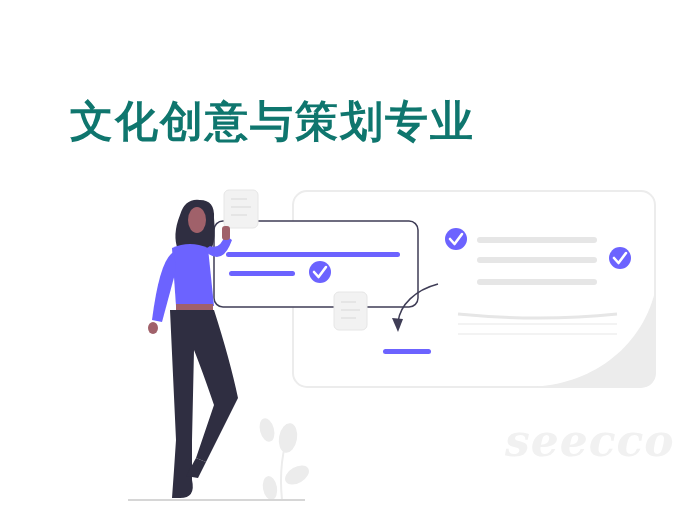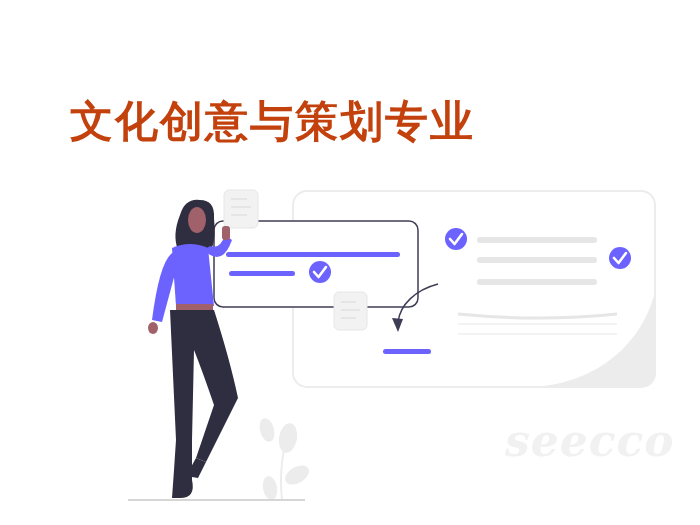--- a/index.html
+++ b/index.html
@@ -1,20 +1,20 @@
 <!DOCTYPE html>
 <html><head>
 <meta charset="utf-8">
 <style>
   html, body { margin: 0; padding: 0; background: #ffffff; }
   body { width: 700px; height: 525px; position: relative; overflow: hidden; font-family: "DejaVu Sans", sans-serif; }
   .title {
     position: absolute; left: 70px; top: 100px;
     font-family: "DejaVu Sans", sans-serif;
-    font-size: 43px; font-weight: bold; color: #c2410c;
+    font-size: 43px; font-weight: bold; color: #0f766e;
     letter-spacing: 2px; line-height: 1; white-space: nowrap;
   }
   .watermark {
     position: absolute; left: 505px; top: 415px;
     font-family: "DejaVu Serif", serif; font-style: italic; font-weight: bold;
     font-size: 44px; color: #f1f1f1; letter-spacing: 1px;
   }
   svg.illus { position: absolute; left: 0; top: 0; }
 </style>
 </head>

